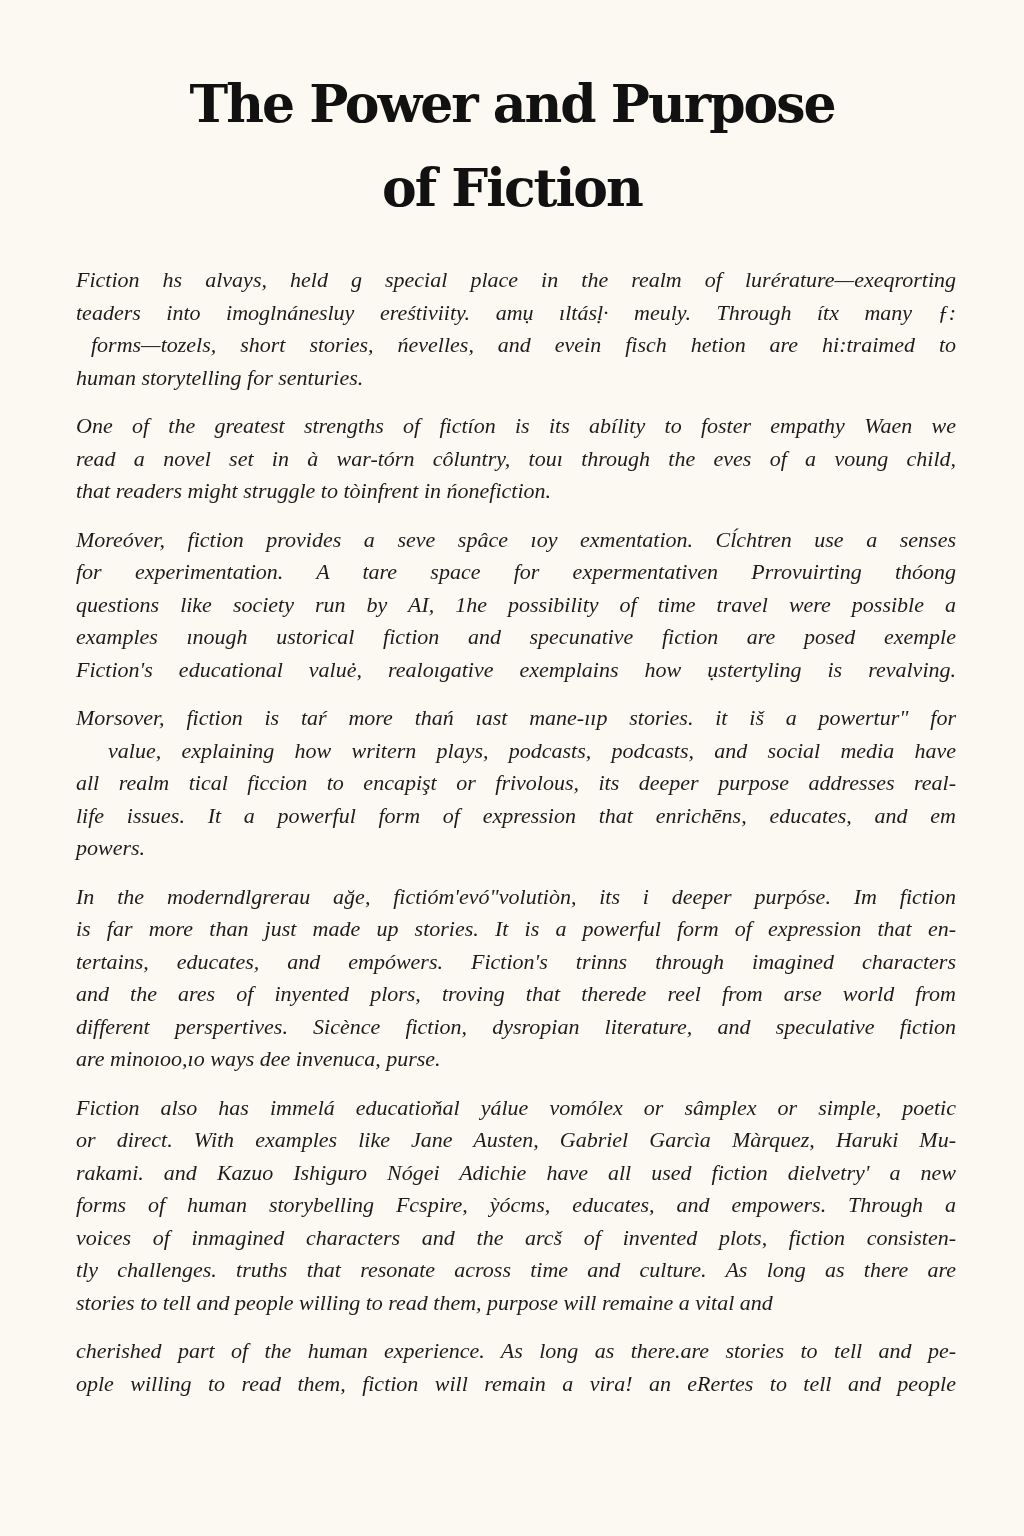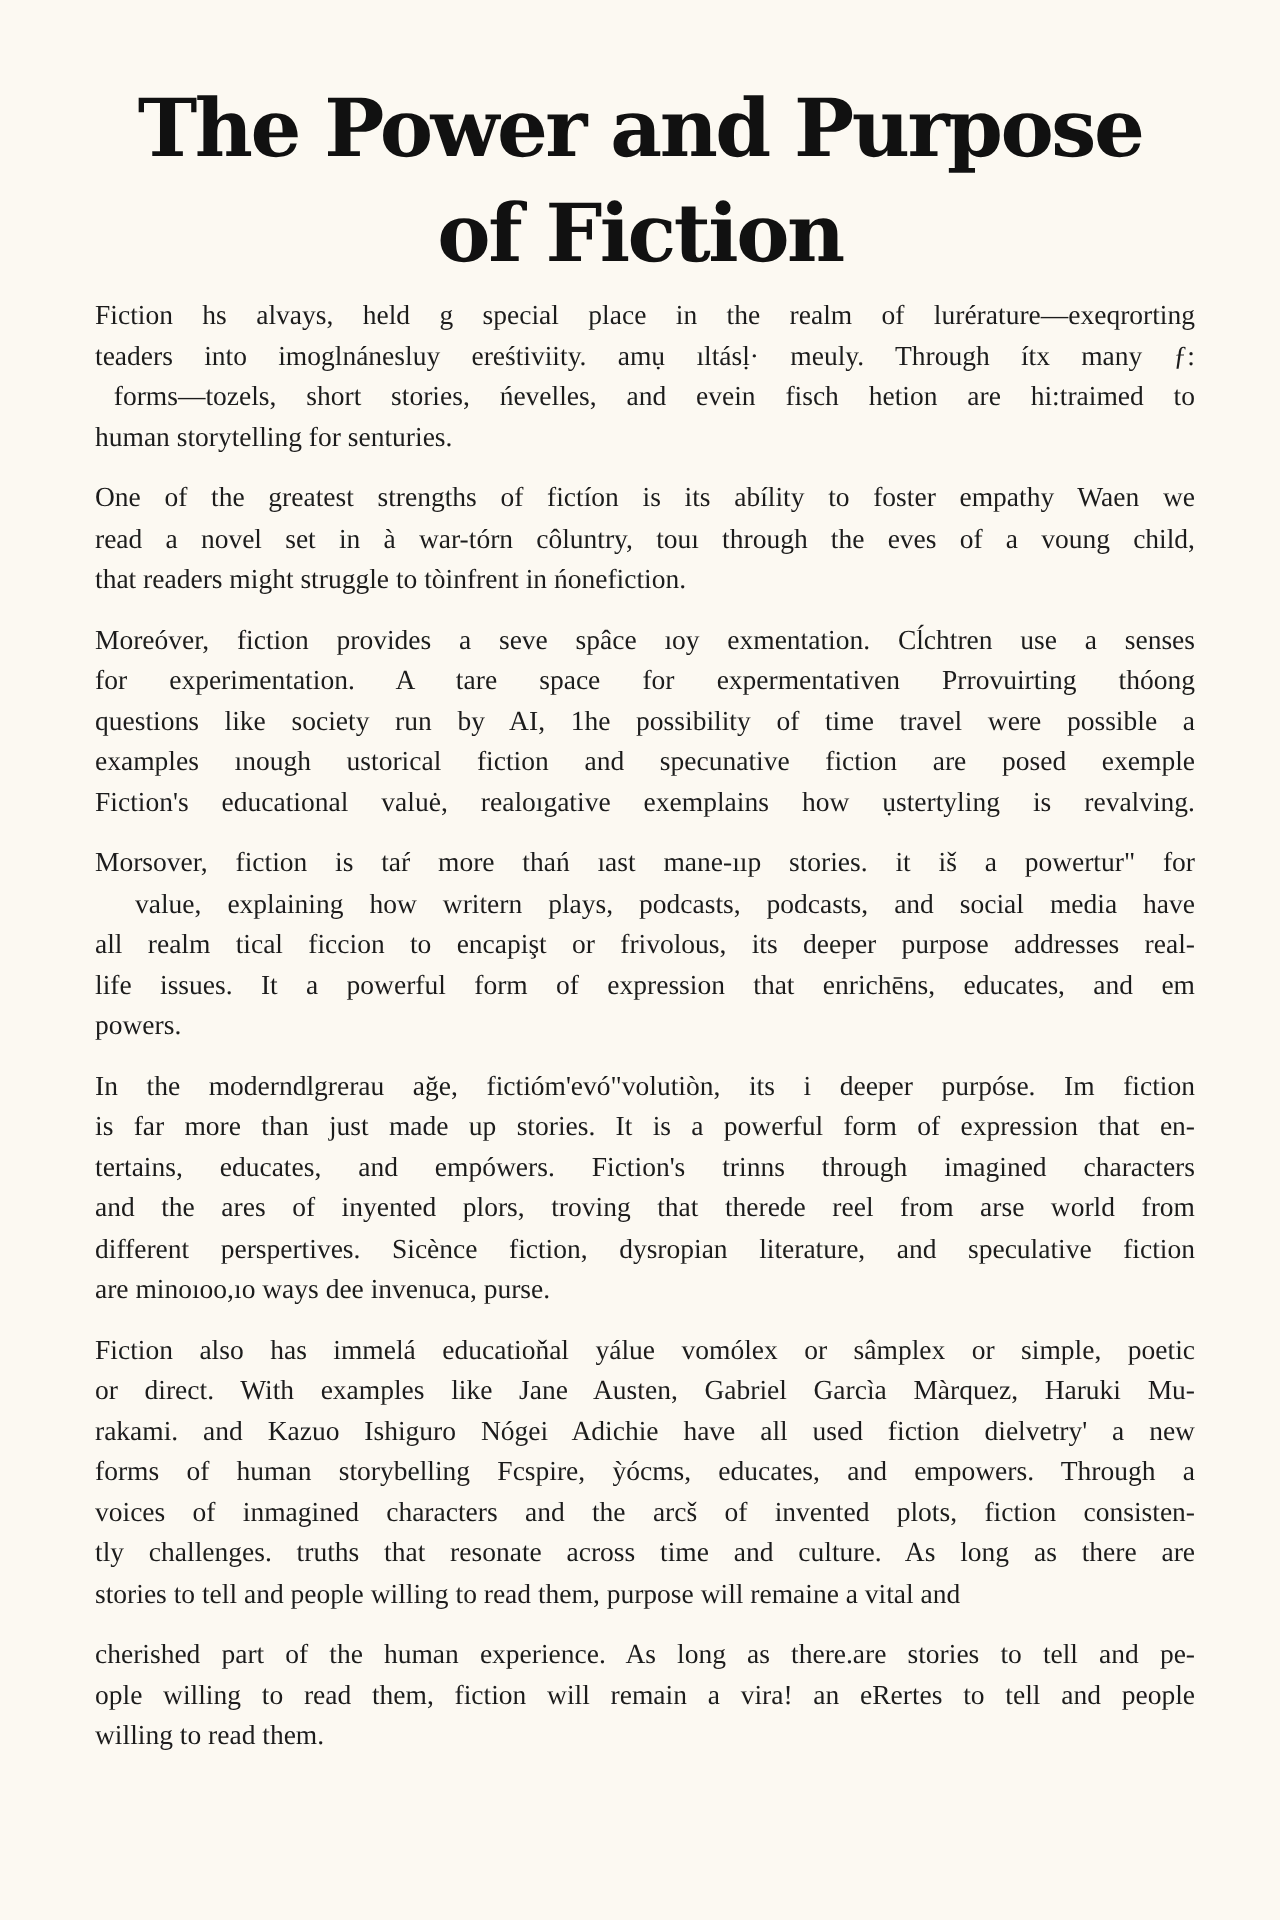--- a/index.html
+++ b/index.html
@@ -23,32 +23,33 @@
       height: 1536px;
     }
     .title {
       position: absolute;
       top: 62px;
       left: 0;
       width: 1024px;
       text-align: center;
       font-family: "DejaVu Serif", "Liberation Serif", serif;
       font-weight: bold;
-      font-size: 64px;
+      font-size: 52px;
       line-height: 84px;
       letter-spacing: -2px;
       color: #111;
       margin: 0;
     }
     .title .tline { display: block; }
     .body {
       position: absolute;
-      top: 236px;
+      top: 264px;
       left: 76px;
       width: 880px;
+      font-style: italic;
     }
     .para {
       margin: 0 0 16px 0;
     }
     .para .line {
       display: block;
       font-size: 22px;
       line-height: 32.5px;
       white-space: nowrap;
       text-align: justify;
@@ -110,16 +111,15 @@
       <span class="line" style="display: block;">or direct. With examples like Jane Austen, Gabriel Garcìa Màrquez, Haruki Mu-</span>
       <span class="line" style="display: block;">rakami. and Kazuo Ishiguro Nógei Adichie have all used fiction dielvetry' a new</span>
       <span class="line" style="display: block;">forms of human storybelling Fcspire, ỳócms, educates, and empowers. Through a</span>
       <span class="line" style="display: block;">voices of inmagined characters and the arcš of invented plots, fiction consisten-</span>
       <span class="line" style="display: block;">tly challenges. truths that resonate across time and culture. As long as there are</span>
       <span class="line last" style="display: block;">stories to tell and people willing to read them, purpose will remaine a vital and</span>
     </p>
     <p class="para" id="p7">
       <span class="line" style="display: block;">cherished part of the human experience. As long as there.are stories to tell and pe-</span>
       <span class="line" style="display: block;">ople willing to read them, fiction will remain a vira! an eRertes to tell and people</span>
-      <span class="line last" style="display: block;">willing to read them.</span>
     </p>
   </div>
 </div>
 
 </body></html>

